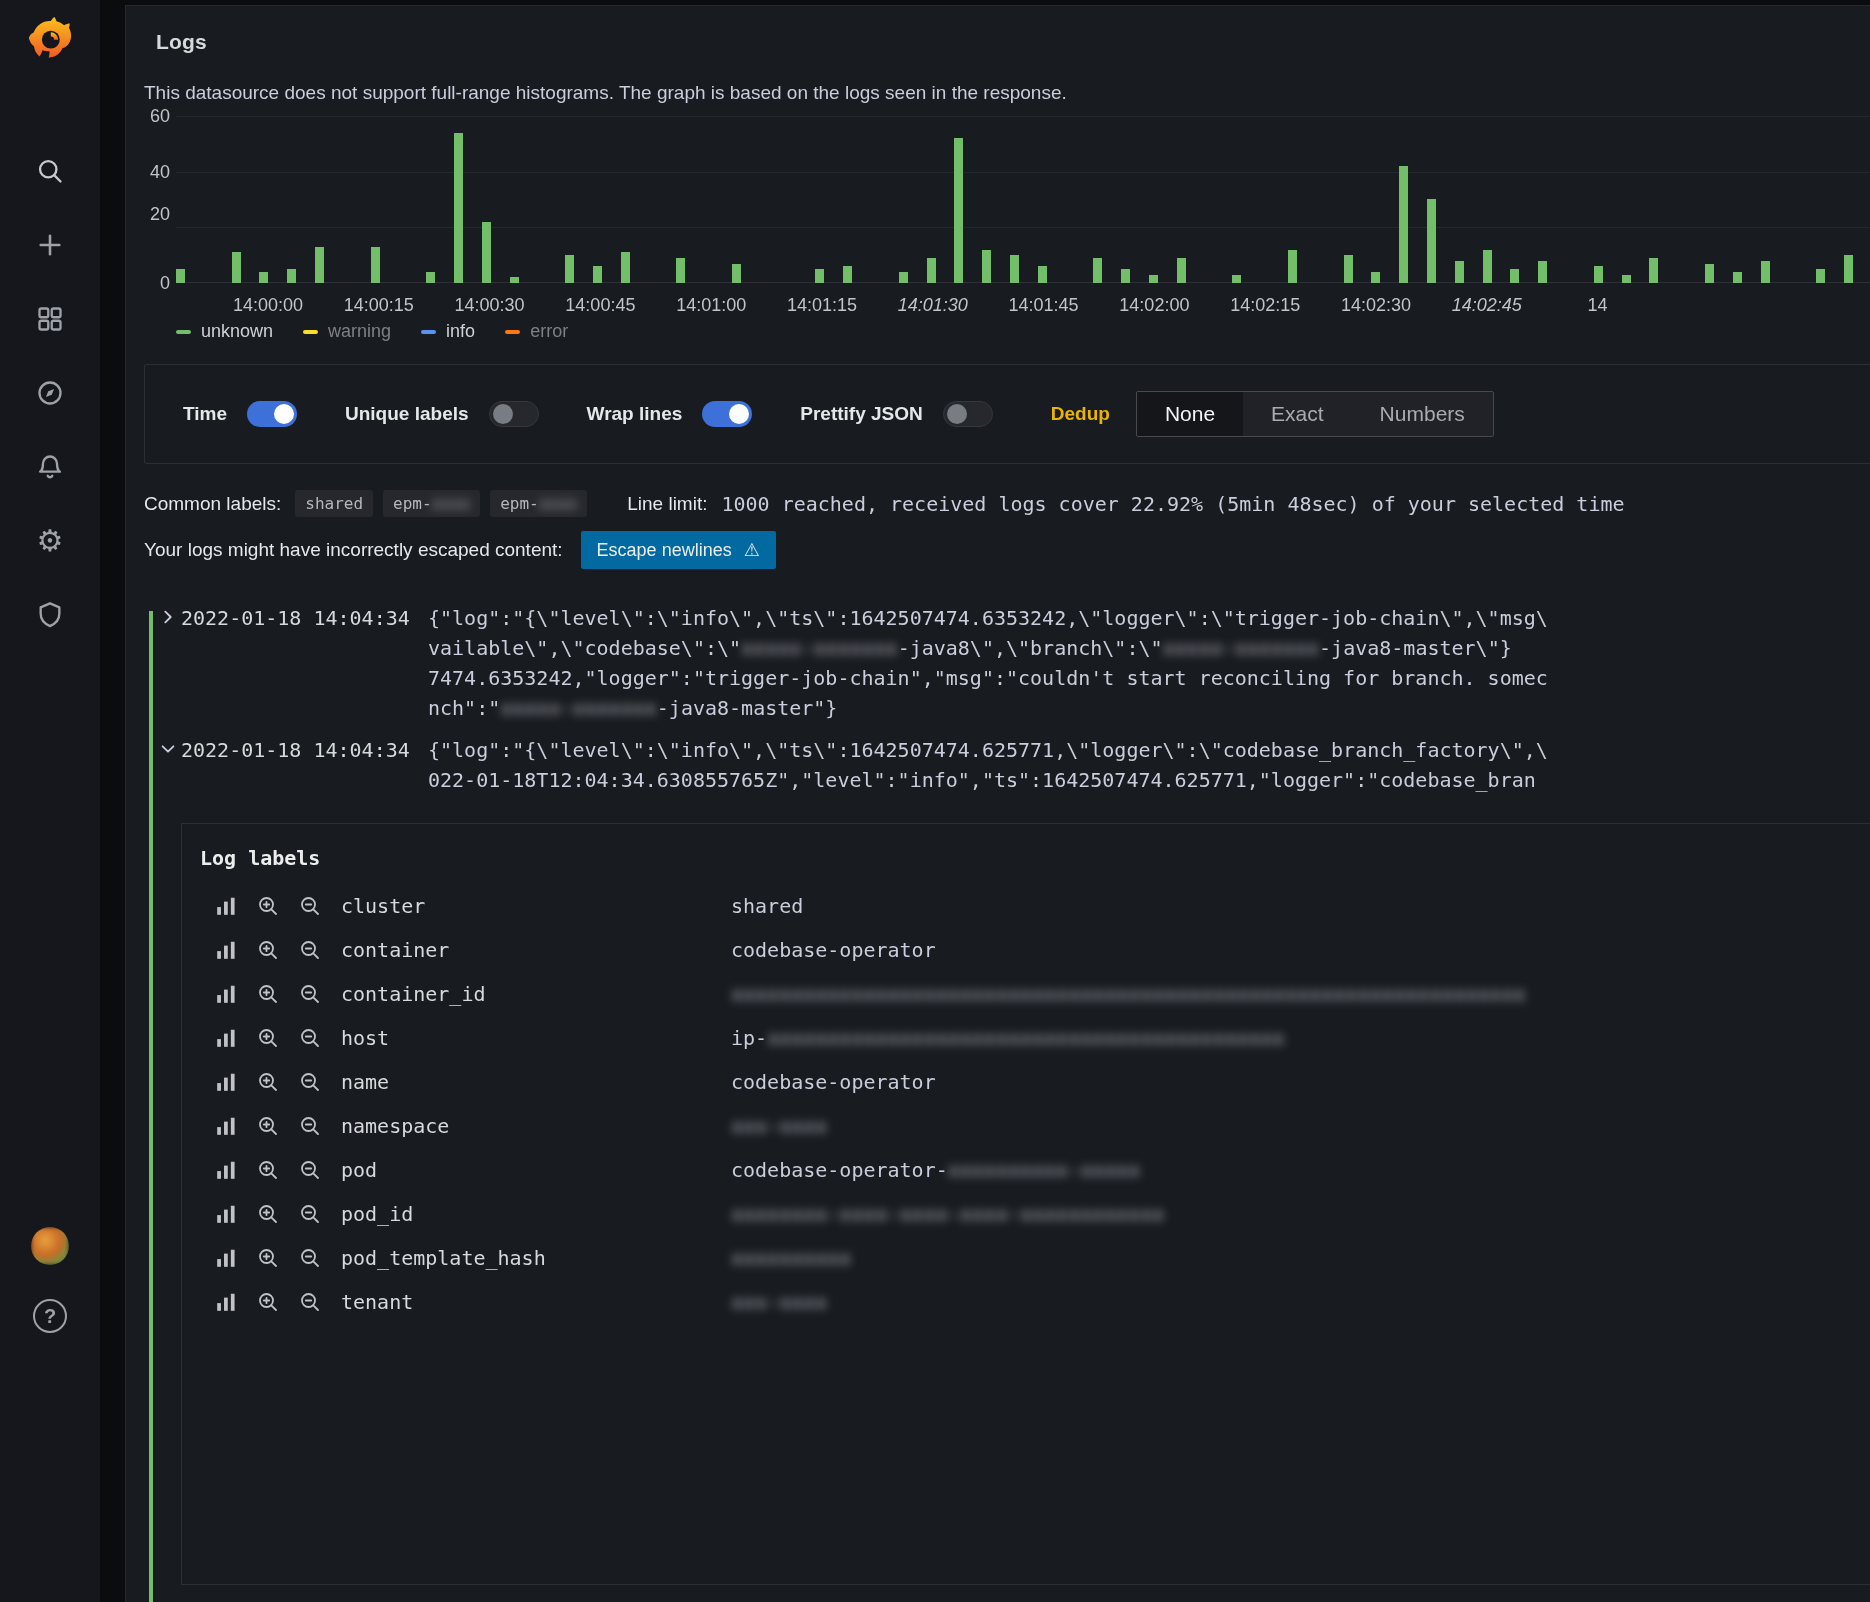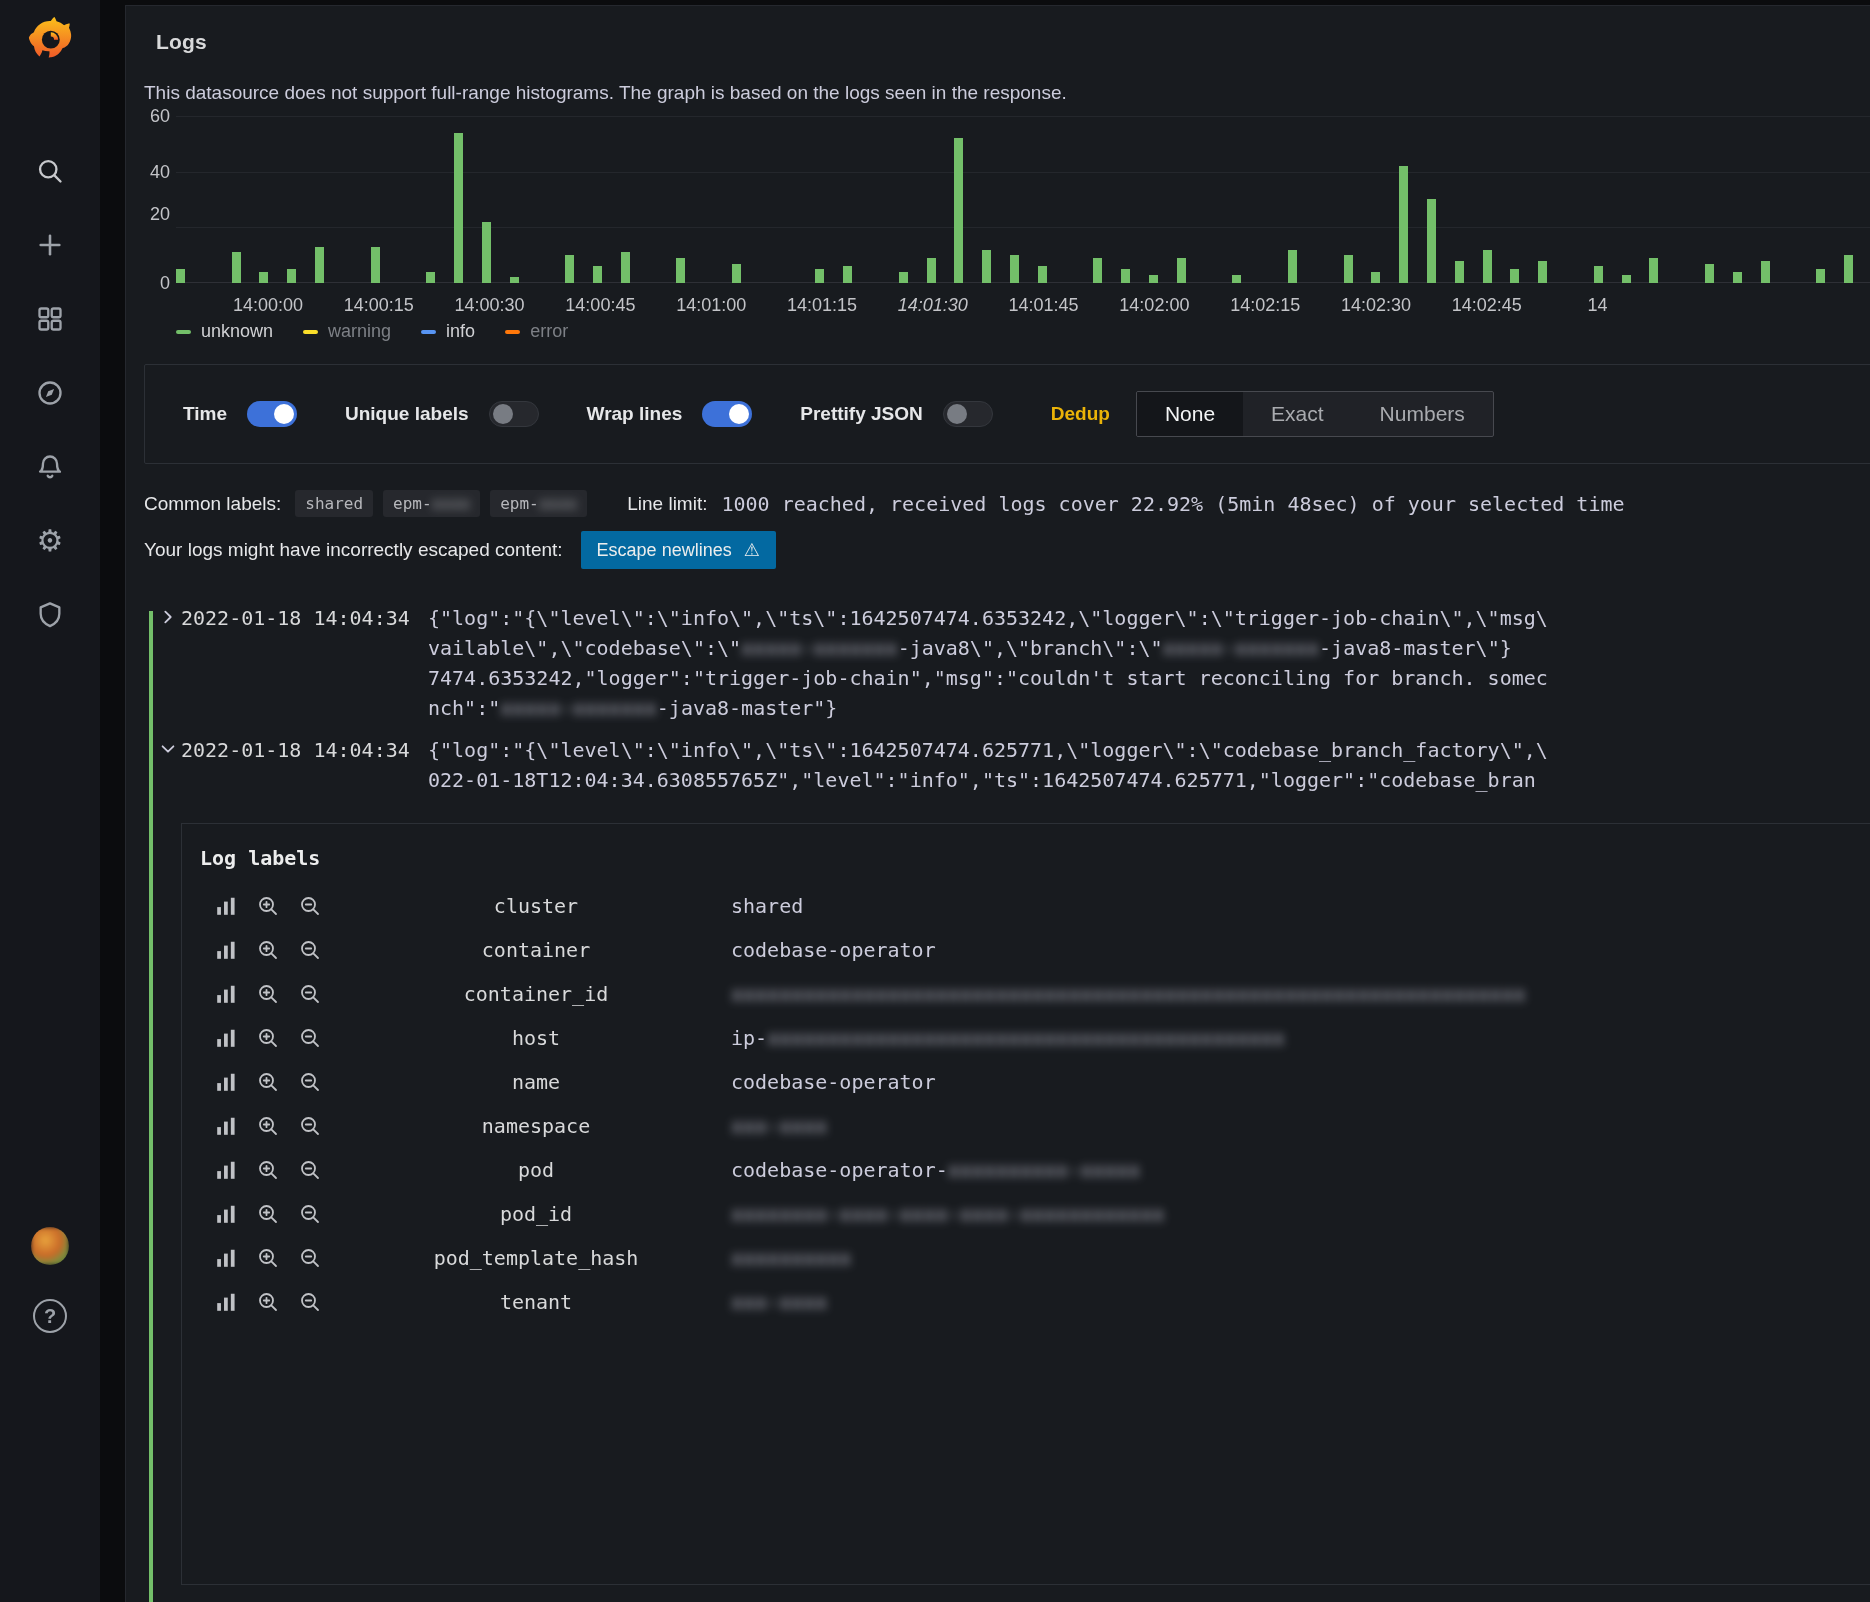--- a/index.html
+++ b/index.html
@@ -85,21 +85,21 @@
   .log-line { font-size:20px; line-height:30px; color:#ccccdc; white-space:pre; overflow:hidden; }
 
   
   .details { margin-left:22px; margin-top:28px; width:1700px; border:1px solid #2c3036;
              padding:22px 0 260px 18px; }
   .details-title { font-family:"DejaVu Sans Mono",monospace; font-size:20px; font-weight:bold; color:#eceded; margin-bottom:14px; }
   .drow { display:flex; align-items:center; height:44px; }
   .dicon { width:22px; height:22px; margin-right:20px; color:#c0c2c6; cursor:pointer; flex:none; }
   .dicon:first-child { margin-left:15px; }
   .dicon svg { width:22px; height:22px; }
-  .dname { width:390px; flex:none; font-size:20px; color:#d8d9da;text-align:center; }
+  .dname { width:390px; flex:none; font-size:20px; color:#d8d9da; }
   .dval { font-size:20px; color:#ccccdc; white-space:pre; }
 </style>
 </head>
 <body>
 
 <aside class="sidebar">
   <div class="logo">
     <svg viewBox="0 0 64 64">
       <defs>
         <linearGradient id="gl" x1="0" y1="1" x2="0" y2="0">
@@ -230,21 +230,21 @@
             <div class="x-tick" style="left: 202.8px;">14:00:15</div>
             <div class="x-tick" style="left: 313.6px;">14:00:30</div>
             <div class="x-tick" style="left: 424.4px;">14:00:45</div>
             <div class="x-tick" style="left: 535.2px;">14:01:00</div>
             <div class="x-tick" style="left: 646px;">14:01:15</div>
             <div class="x-tick" style="left: 756.8px; font-style: italic;">14:01:30</div>
             <div class="x-tick" style="left: 867.6px;">14:01:45</div>
             <div class="x-tick" style="left: 978.4px;">14:02:00</div>
             <div class="x-tick" style="left: 1089.2px;">14:02:15</div>
             <div class="x-tick" style="left: 1200px;">14:02:30</div>
-            <div class="x-tick" style="left: 1310.8px;">14:02:45</div>
+            <div class="x-tick" style="left: 1310.8px; font-style: italic;">14:02:45</div>
             <div class="x-tick" style="left: 1421.6px;">14</div>
           </div>
       </div>
       <div class="legend" id="legend">
           <div class="legend-item">
             <span class="legend-swatch" style="background: rgb(115, 191, 105);"></span>
             <span>unknown</span>
           </div>
           <div class="legend-item dim">
             <span class="legend-swatch" style="background: rgb(250, 222, 42);"></span>

